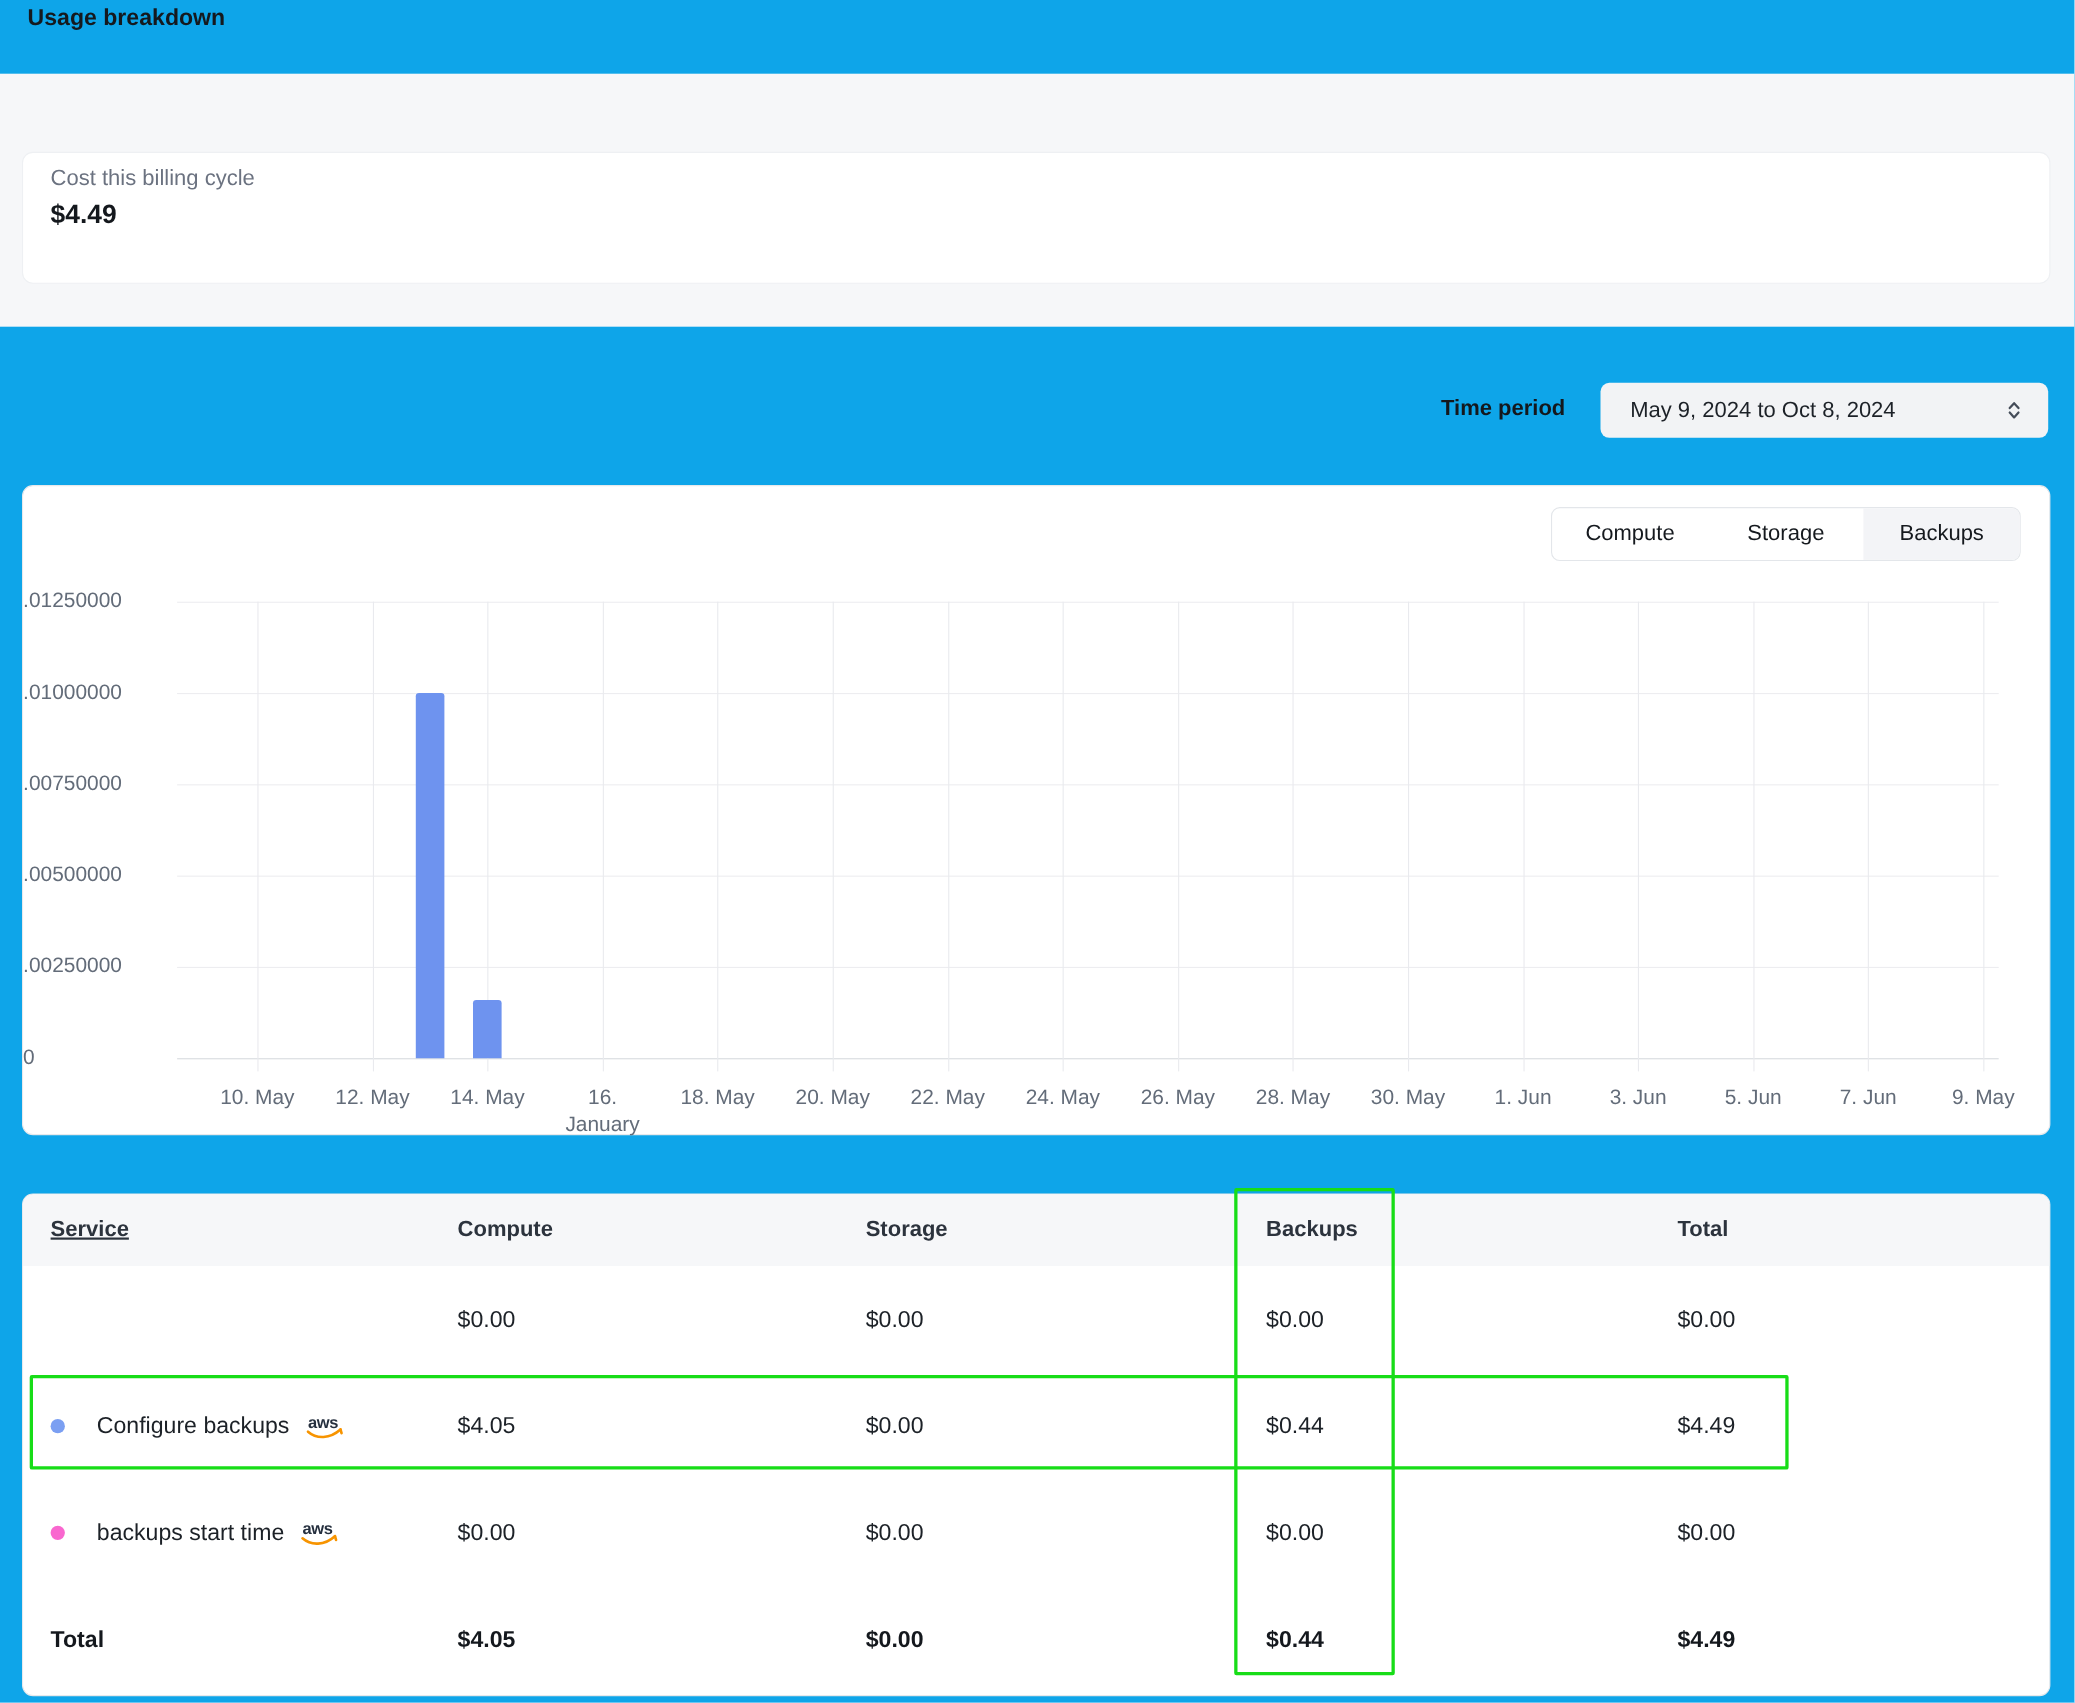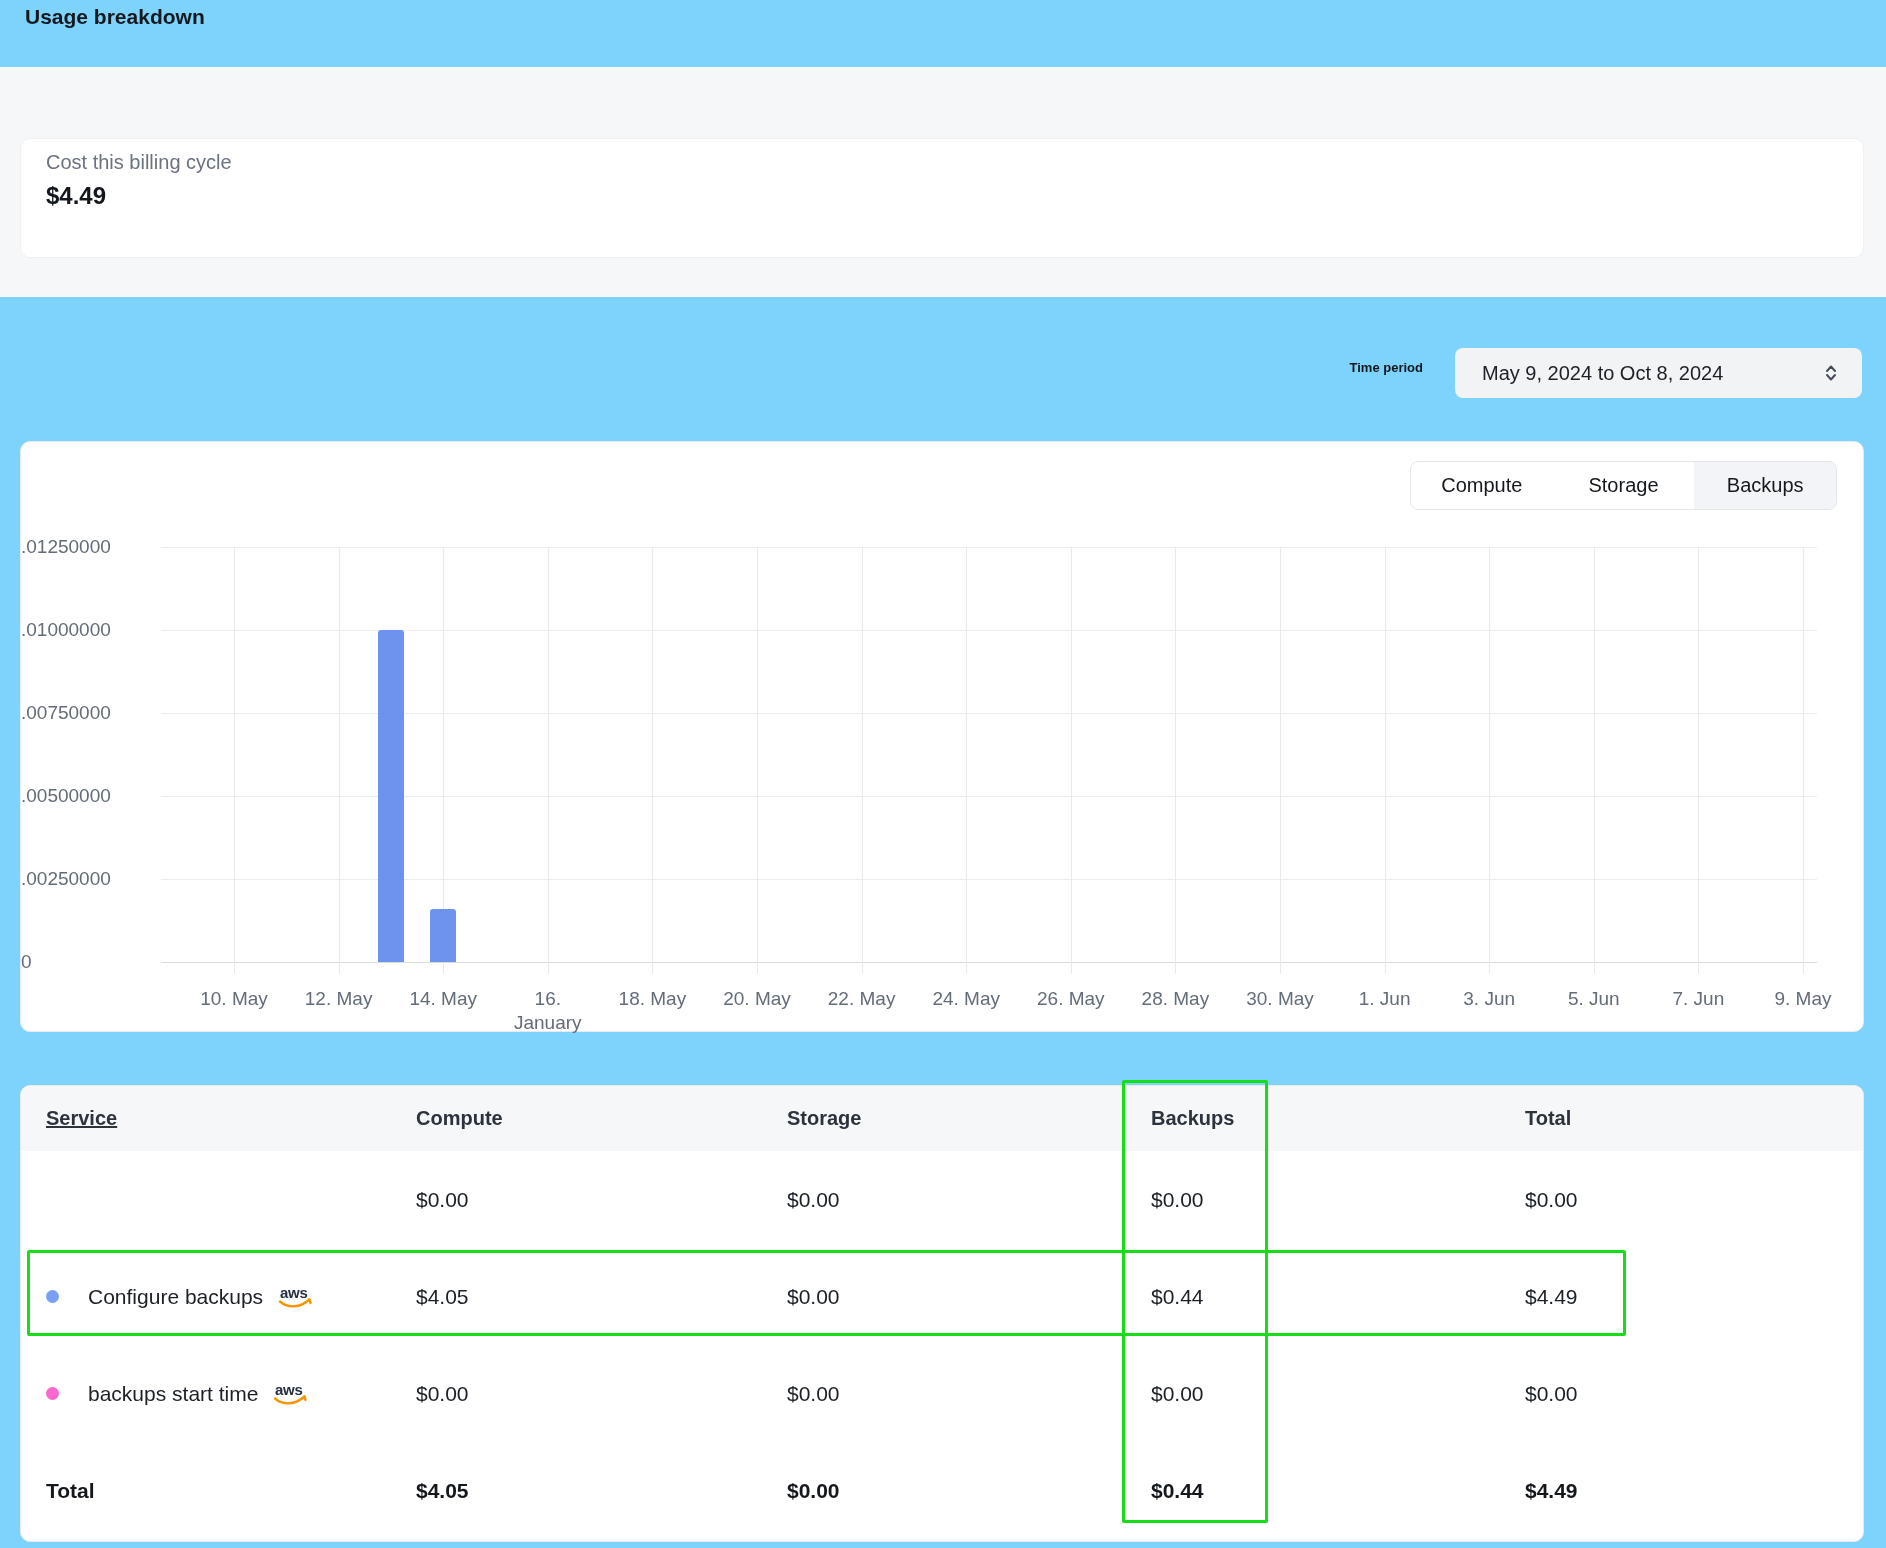--- a/index.html
+++ b/index.html
@@ -1,25 +1,25 @@
 <!DOCTYPE html>
 <html><head>
 <meta charset="utf-8">
 <style>
   html,body{margin:0;padding:0;background:#fff;}
-  .page{position:relative;width:1886px;height:1548px;background:#7dd3fc;overflow:hidden;
+  .page{position:relative;width:1886px;height:1548px;background:#0ea5e9;overflow:hidden;
         font-family:"Liberation Sans","DejaVu Sans",sans-serif;color:#15191e;}
   .abs{position:absolute;}
   .page-title{left:25px;top:5px;font-size:21px;font-weight:700;color:#15191e;}
   .band{left:0;top:67px;width:1886px;height:230px;background:#f6f7f9;}
   .summary-card{left:20px;top:138px;width:1842px;height:118px;background:#fff;
                 border:1px solid #eef0f3;border-radius:10px;}
   .card-label{left:25px;top:12px;font-size:20px;color:#6b7280;}
   .card-value{left:25px;top:43px;font-size:24px;font-weight:700;color:#14181d;}
-  .time-label{right:463px;top:360px;font-size:13px;font-weight:700;color:#14181d;}
+  .time-label{right:463px;top:360px;font-size:20px;font-weight:700;color:#14181d;}
   .select{left:1455px;top:348px;width:407px;height:50px;background:#f2f3f5;border-radius:8px;
           display:flex;align-items:center;box-sizing:border-box;padding:0 20px 0 27px;cursor:pointer;}
   .select-value{flex:1;font-size:20px;color:#1c2127;white-space:nowrap;}
   .panel{background:#fff;border:1px solid #e7e9ec;border-radius:10px;}
   .chart-panel{left:20px;top:441px;width:1842px;height:589px;}
   .tabs{left:1389px;top:19px;width:427px;height:49px;border:1px solid #e3e6ea;border-radius:8px;
         display:flex;overflow:hidden;background:#fff;box-sizing:border-box;}
   .tab{flex:1;display:flex;align-items:center;justify-content:center;font-size:20px;color:#15191e;
        background:transparent;border:none;cursor:pointer;font-family:inherit;padding:0;}
   .tab.selected{background:#f3f4f7;}

